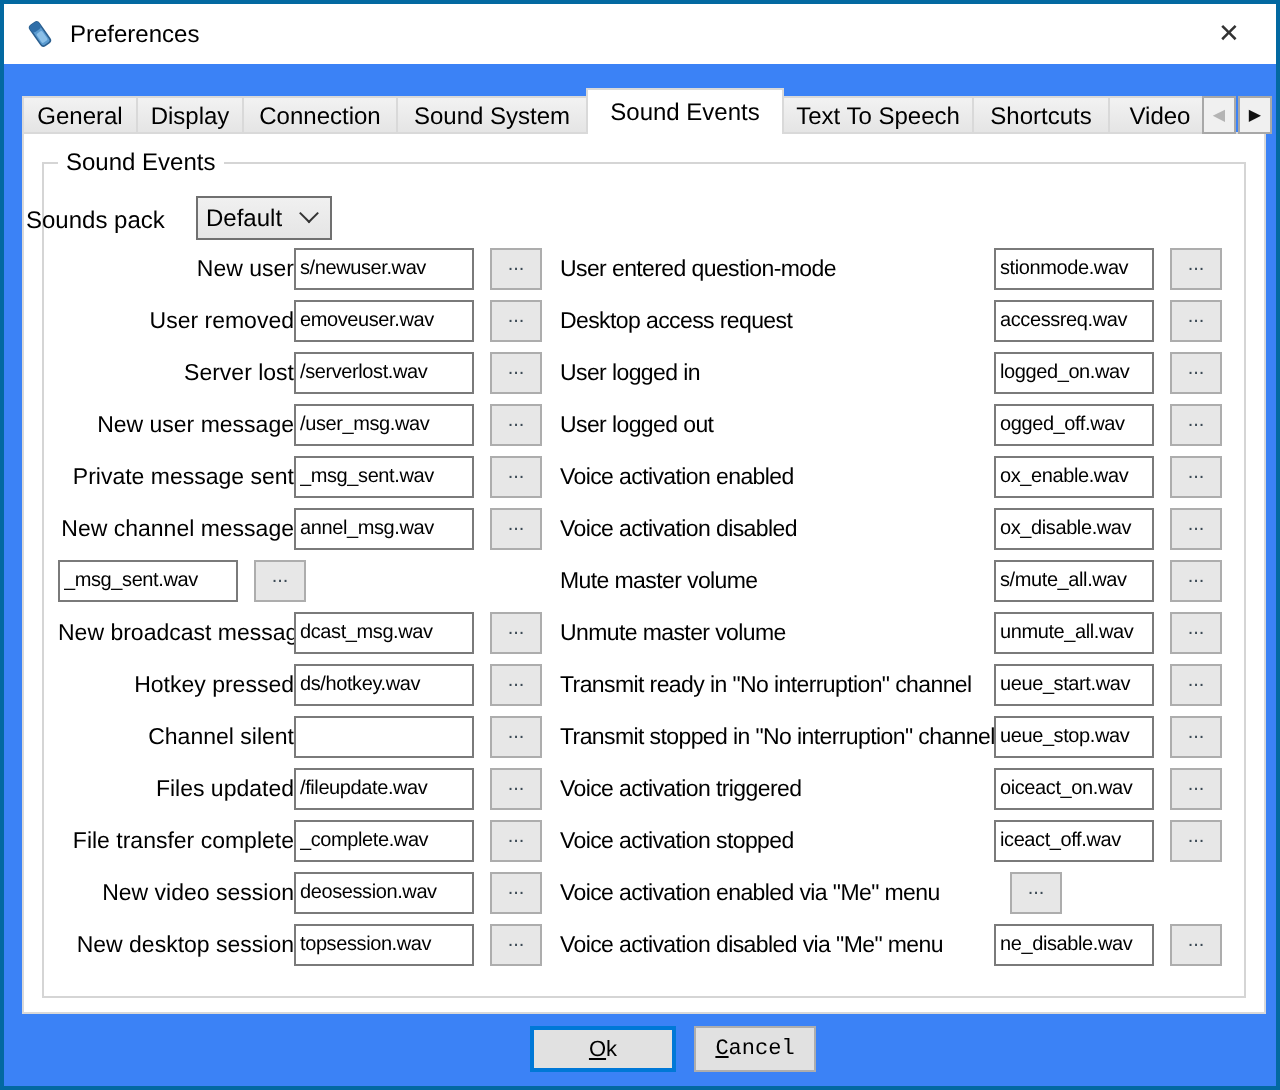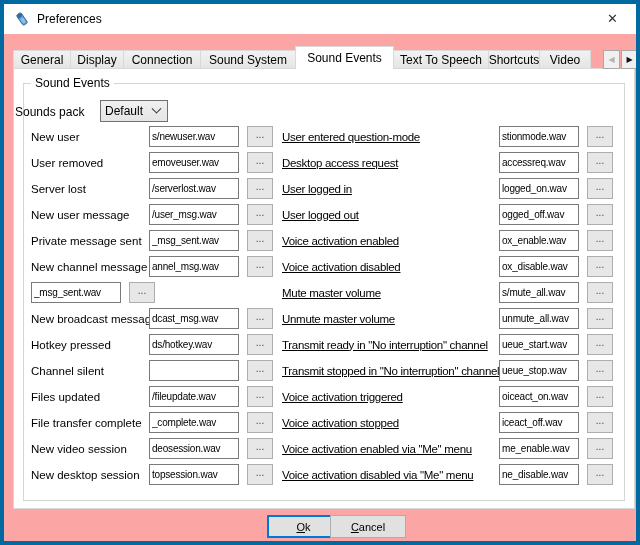--- a/index.html
+++ b/index.html
@@ -1,19 +1,19 @@
 <!DOCTYPE html>
 <html><head>
 <meta charset="utf-8">
 <style>
   html,body{margin:0;padding:0;background:#fff;}
   *{box-sizing:border-box;}
   .window{
     position:relative;width:640px;height:545px;
-    background:#fca5a5;border:4px solid #0369a1;
+    background:#3b82f6;border:2px solid #0369a1;
     font-family:"Liberation Sans","DejaVu Sans",sans-serif;
     font-size:12px;color:#000;overflow:hidden;
   }
   
   .titlebar{position:absolute;left:0;top:0;width:100%;height:30px;background:#fff;}
   .app-icon{position:absolute;left:10px;top:7px;width:16px;height:16px;}
   .title-text{position:absolute;left:33px;top:8px;font-size:12px;}
   .close-btn{position:absolute;right:1px;top:0;width:45px;height:29px;background:#fff;
     display:flex;align-items:center;justify-content:center;font-size:13px;color:#333;cursor:default;}
   
@@ -44,34 +44,34 @@
     display:flex;align-items:center;z-index:3;}
   .combo-value{padding-left:4px;font-size:12px;flex:1;}
   .combo-chevron{width:7px;height:7px;border-right:1.4px solid #333;border-bottom:1.4px solid #333;
     transform:rotate(45deg) translate(-2px,-2px);margin-right:7px;}
   
   .col{position:absolute;z-index:3;}
   .col.left{left:27px;top:122px;width:242px;}
   .col.right{left:278px;top:122px;width:334px;}
   .ev-row{display:flex;align-items:center;height:21px;margin-bottom:5px;}
   .ev-label{font-size:11.5px;white-space:nowrap;overflow:hidden;flex:0 0 auto;}
-  .col.left  .ev-label{width:118px;}
-  .col.right .ev-label{width:217px;letter-spacing:-0.3px;text-decoration:underline;}
+  .col.left  .ev-label{width:118px;text-align:right;}
+  .col.right .ev-label{width:217px;letter-spacing:-0.3px;}
   .ev-input{height:21px;border:1px solid #7a7a7a;background:#fff;
     font-family:"Liberation Sans","DejaVu Sans",sans-serif;font-size:10px;
     padding:0 1px 0 2px;letter-spacing:-0.2px;outline:none;}
   .col.left  .ev-input{width:90px;}
   .col.right .ev-input{width:80px;}
   .browse-btn{width:26px;height:21px;margin-left:8px;border:1px solid #adadad;
     background:#e7e7e7;font-size:10px;color:#3c4a55;line-height:10px;padding:0 0 4px 0;}
   
   .footer-btn{position:absolute;top:511px;height:23px;background:#e1e1e1;
     display:flex;align-items:center;justify-content:center;font-size:11px;z-index:3;}
   .ok-btn{left:263px;width:73px;border:2px solid #0078d7;}
-  .cancel-btn{left:326px;width:76px;border:1px solid #adadad;}
+  .cancel-btn{left:345px;width:61px;border:1px solid #adadad;font-family:Liberation Mono, monospace;}
   .accesskey{display:block;}
   .accesskey::first-letter{text-decoration:underline;}
 </style>
 </head>
 <body>
 
 <div class="window">
 
   <div class="titlebar">
     <span class="app-icon">
@@ -89,21 +89,21 @@
     </div>
   </div>
 
   <div class="tabbar">
     <div class="tab" style="width:58px">General</div>
     <div class="tab" style="width:54px">Display</div>
     <div class="tab" style="width:78px">Connection</div>
     <div class="tab" style="width:96px">Sound System</div>
     <div class="tab selected" style="width:99px">Sound Events</div>
     <div class="tab" style="width:96px">Text To Speech</div>
-    <div class="tab" style="width:52px">Shortcuts</div>
+    <div class="tab" style="width:69px">Shortcuts</div>
     <div class="tab" style="width:52px">Video</div>
   </div>
   <div class="tab-scroll left">
     <span>◀</span>
   </div>
   <div class="tab-scroll right">
     <span>▶</span>
   </div>
 
   <div class="tabpage"></div>
@@ -244,21 +244,20 @@
         <input class="ev-input" type="text" value="oiceact_on.wav" style="">
         <button class="browse-btn">...</button>
       </div>
       <div class="ev-row">
         <span class="ev-label">Voice activation stopped</span>
         <input class="ev-input" type="text" value="iceact_off.wav" style="">
         <button class="browse-btn">...</button>
       </div>
       <div class="ev-row">
         <span class="ev-label">Voice activation enabled via "Me" menu</span>
-        <input class="ev-input" type="text" value="me_enable.wav" style="">
         <button class="browse-btn">...</button>
       </div>
       <div class="ev-row">
         <span class="ev-label">Voice activation disabled via "Me" menu</span>
         <input class="ev-input" type="text" value="ne_disable.wav" style="">
         <button class="browse-btn">...</button>
       </div>
     </div>
 
   <div class="footer-btn ok-btn">

